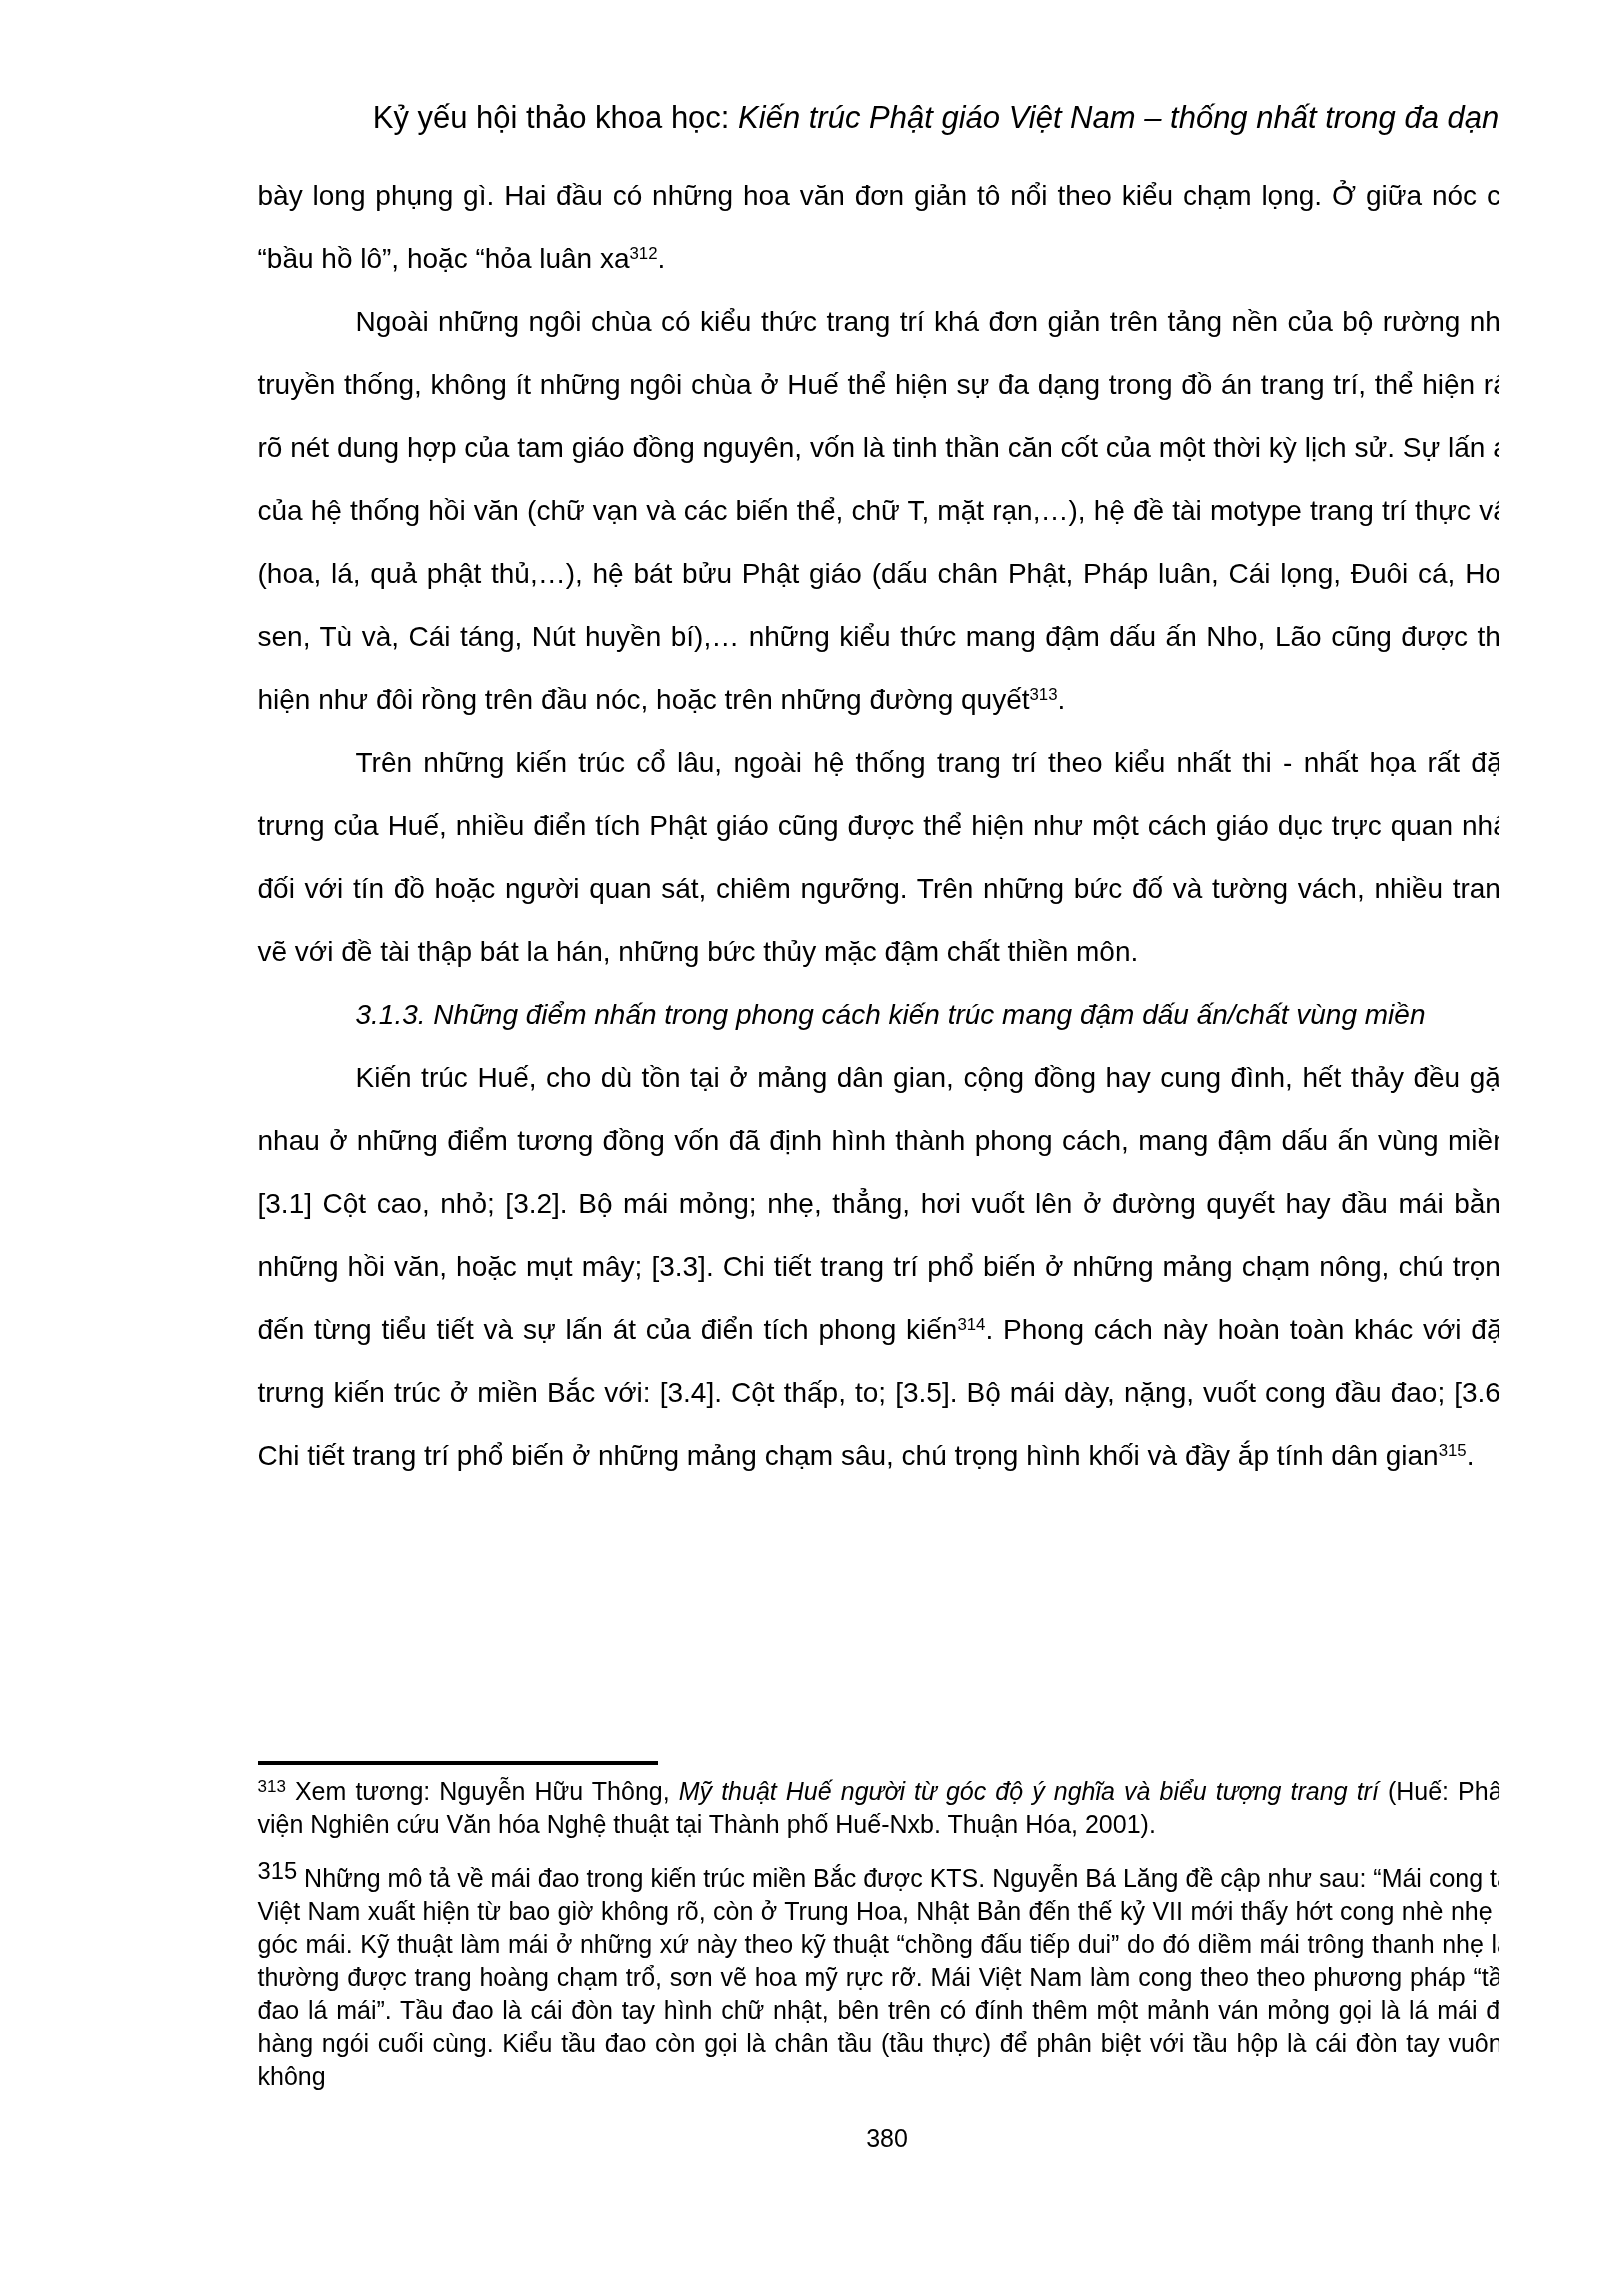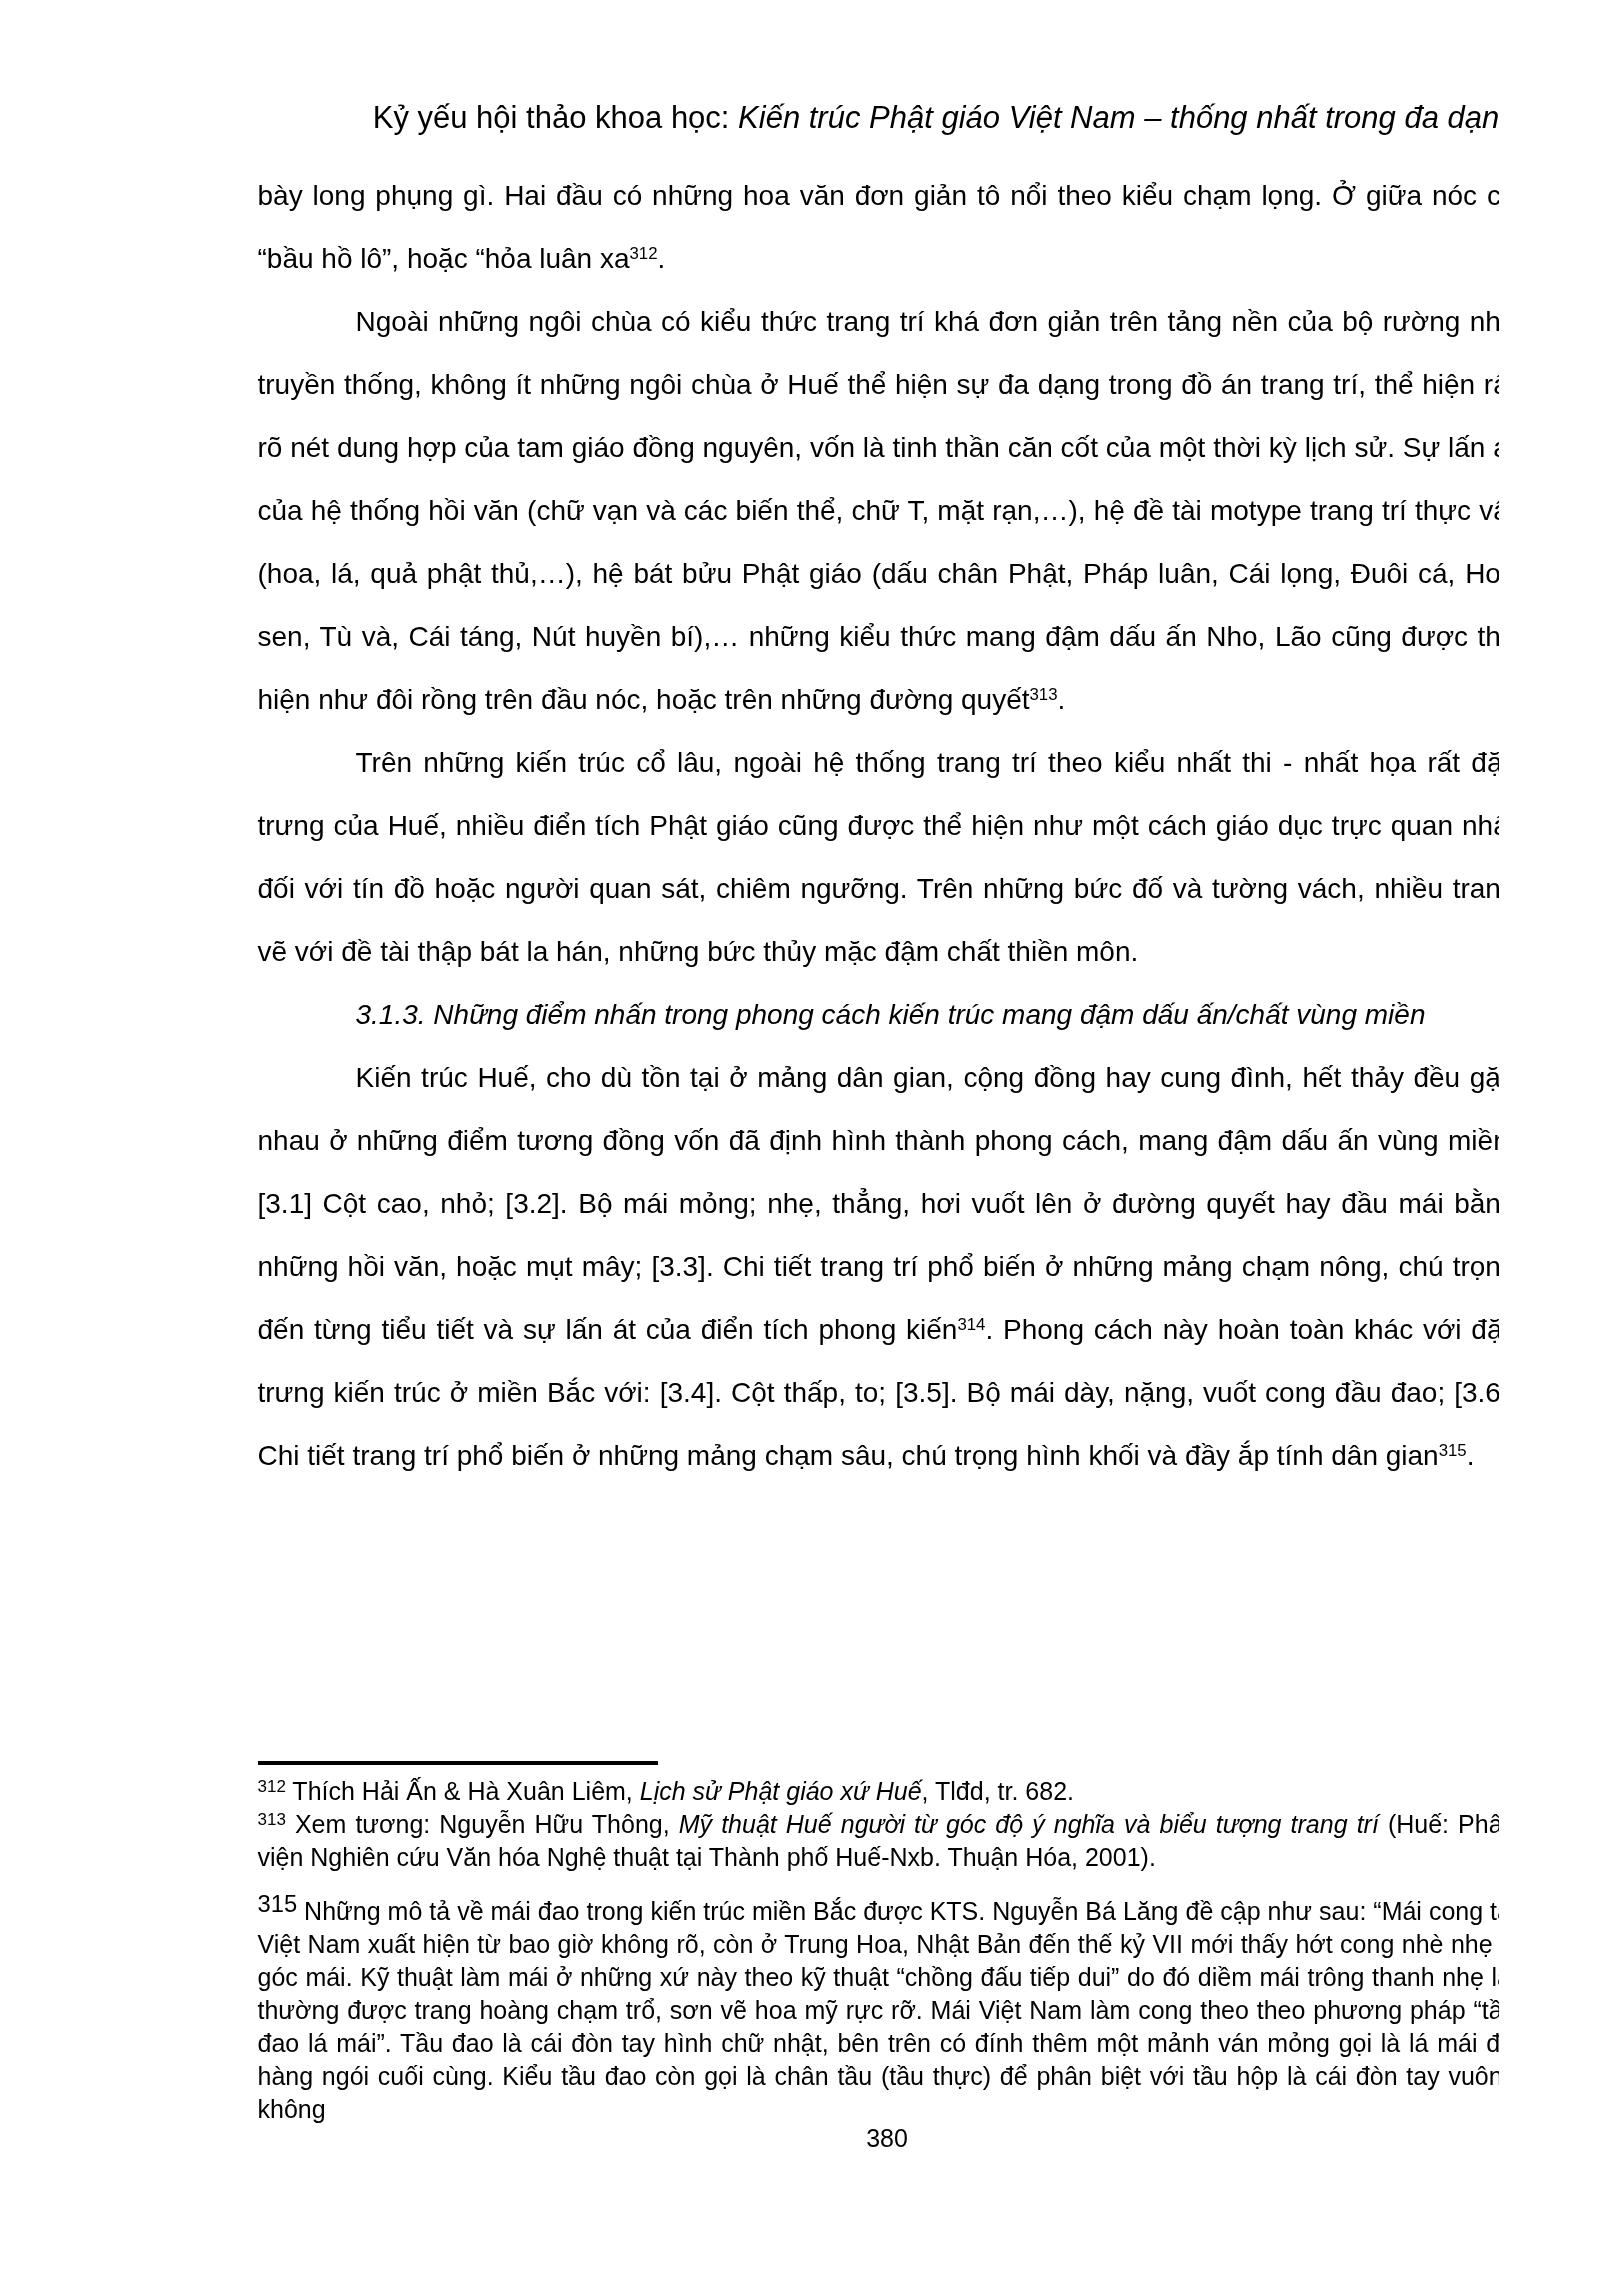--- a/index.html
+++ b/index.html
@@ -120,23 +120,20 @@
     <p class="body-para">
       <span>Kiến trúc Huế, cho dù tồn tại ở mảng dân gian, cộng đồng hay cung đình, hết thảy đều gặp nhau ở những điểm tương đồng vốn đã định hình thành phong cách, mang đậm dấu ấn vùng miền: [3.1] Cột cao, nhỏ; [3.2]. Bộ mái mỏng; nhẹ, thẳng, hơi vuốt lên ở đường quyết hay đầu mái bằng những hồi văn, hoặc mụt mây; [3.3]. Chi tiết trang trí phổ biến ở những mảng chạm nông, chú trọng đến từng tiểu tiết và sự lấn át của điển tích phong kiến</span><sup class="fnref">314</sup><span>. Phong cách này hoàn toàn khác với đặc trưng kiến trúc ở miền Bắc với: [3.4]. Cột thấp, to; [3.5]. Bộ mái dày, nặng, vuốt cong đầu đao; [3.6]. Chi tiết trang trí phổ biến ở những mảng chạm sâu, chú trọng hình khối và đầy ắp tính dân gian</span><sup class="fnref">315</sup><span>.</span>
     </p>
 
   </div>
 
   <div class="fn-sep"></div>
 
   <div class="footnotes">
 
-    <p class="fn">
-      <sup class="fnnum">312</sup><span> Thích Hải Ấn &amp; Hà Xuân Liêm, </span><em>Lịch sử Phật giáo xứ Huế</em><span>, Tlđd, tr. 682.</span>
-    </p>
 
     <p class="fn fn-gap-after">
       <sup class="fnnum">313</sup><span> Xem tương: Nguyễn Hữu Thông, </span><em>Mỹ thuật Huế người từ góc độ ý nghĩa và biểu tượng trang trí</em><span> (Huế: Phân viện Nghiên cứu Văn hóa Nghệ thuật tại Thành phố Huế-Nxb. Thuận Hóa, 2001).</span>
     </p>
 
 
     <p class="fn fn-315">
       <sup class="fnnum">315</sup><span> Những mô tả về mái đao trong kiến trúc miền Bắc được KTS. Nguyễn Bá Lăng đề cập như sau: “Mái cong tại Việt Nam xuất hiện từ bao giờ không rõ, còn ở Trung Hoa, Nhật Bản đến thế kỷ VII mới thấy hớt cong nhè nhẹ ở góc mái. Kỹ thuật làm mái ở những xứ này theo kỹ thuật “chồng đấu tiếp dui” do đó diềm mái trông thanh nhẹ lại thường được trang hoàng chạm trổ, sơn vẽ hoa mỹ rực rỡ. Mái Việt Nam làm cong theo theo phương pháp “tầu đao lá mái”. Tầu đao là cái đòn tay hình chữ nhật, bên trên có đính thêm một mảnh ván mỏng gọi là lá mái đỡ hàng ngói cuối cùng. Kiểu tầu đao còn gọi là chân tầu (tầu thực) để phân biệt với tầu hộp là cái đòn tay vuông không</span>
     </p>
 

